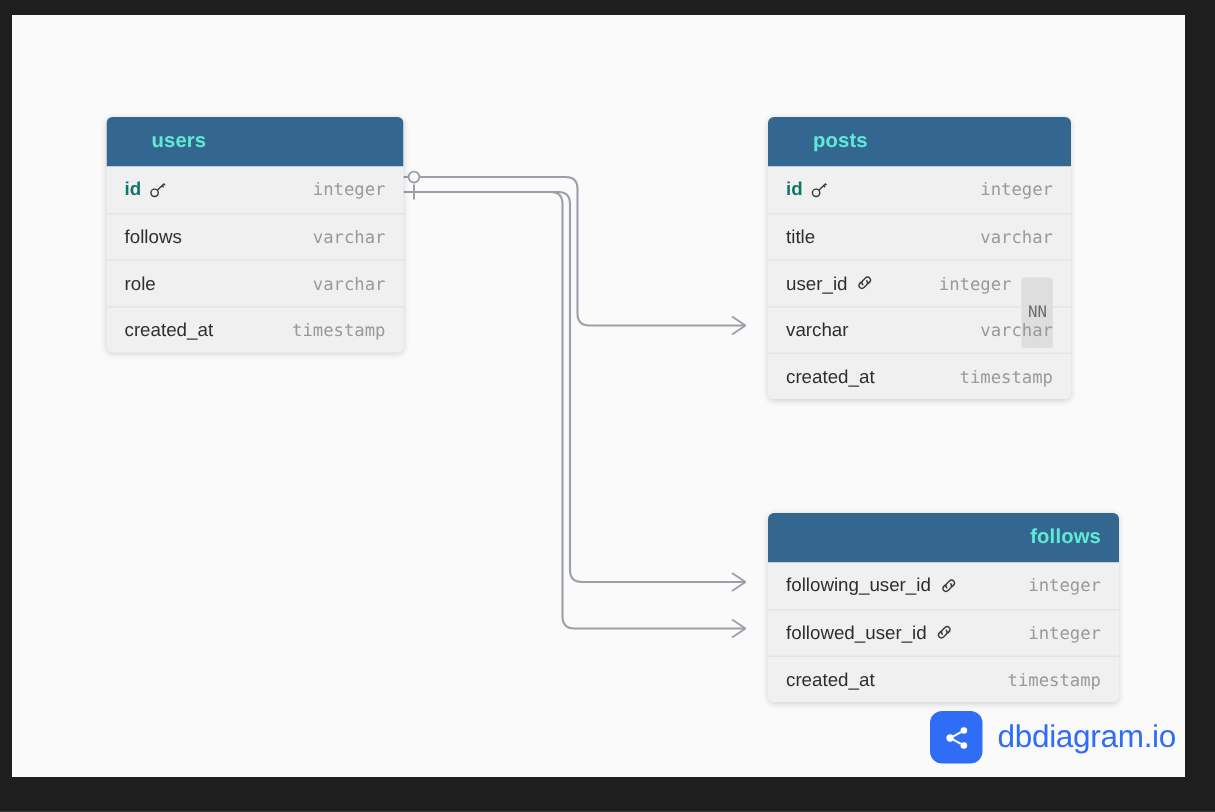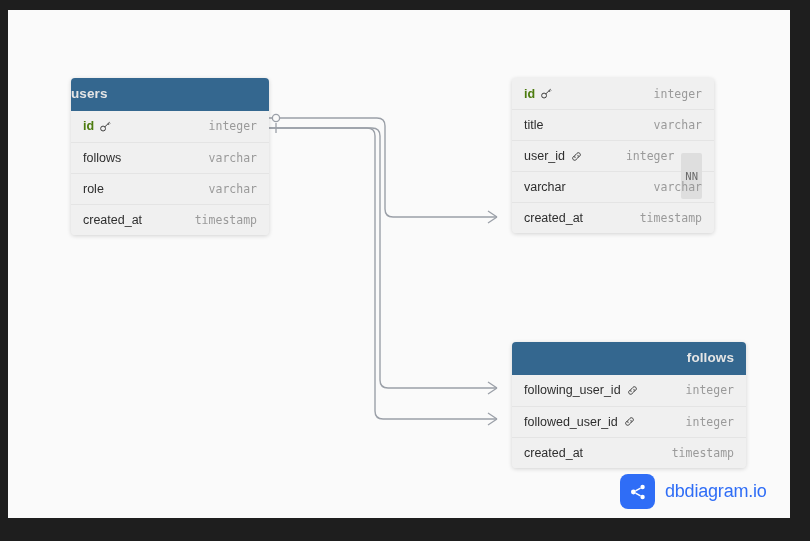--- a/index.html
+++ b/index.html
@@ -39,24 +39,24 @@
 
   .table-card {
     position: absolute;
     border-radius: 4px;
     box-shadow: 0 1px 4px rgba(0,0,0,0.16);
     background: #f0f0f0;
     overflow: hidden;
   }
   .table-header {
     background: #34678f;
-    color: #e5e5e5;
+    color: #5eead4;
     font-size: 13.5px;
     font-weight: bold;
-    padding: 9px 12px 10px 0;
+    padding: 9px 12px 10px 30px;
     letter-spacing: 0.1px;
     line-height: 1;
   }
   .table-rows {
     display: block;
     background: #f0f0f0;
   }
   .field-row {
     display: flex;
     align-items: center;
@@ -68,21 +68,21 @@
   }
   .field-row:first-child { border-top: none; }
   .field-left {
     display: flex;
     align-items: center;
     gap: 5px;
     font-size: 12.5px;
     color: #2e2e2e;
     white-space: nowrap;
   }
-  .field-left.pk .fname { font-weight: bold; color: #4d7c0f; }
+  .field-left.pk .fname { font-weight: bold; color: #0f766e; }
   .field-right {
     display: flex;
     align-items: center;
     gap: 7px;
     font-family: "DejaVu Sans Mono", monospace;
     font-size: 11.5px;
     color: #9a9a9a;
     white-space: nowrap;
   }
   .badge-nn {
@@ -106,21 +106,21 @@
     left: 612px;
     top: 464px;
   }
   #logo .logo-mark {
     width: 35px; height: 35px;
     border-radius: 8px;
     background: #2f6df6;
     display: flex; align-items: center; justify-content: center;
   }
   #logo .logo-text {
-    font-size: 18px;
+    font-size: 21px;
     color: #2f6df6;
     letter-spacing: -0.2px;
   }
 </style>
 </head>
 <body>
 
 <div id="app">
   <div id="canvas">
 
@@ -184,20 +184,21 @@
             <span class="fname">created_at</span>
           </span>
           <span class="field-right">
             <span>timestamp</span>
           </span>
         </div>
       </div>
     </div>
 
     <div class="table-card" style="left:504px; top:68px; width:202px;">
+      <div class="table-header">posts</div>
       <div class="table-rows">
         <div class="field-row">
           <span class="field-left pk">
             <span class="fname">id</span>
             <span class="ficon">
                 <svg width="13" height="13" viewBox="0 0 16 16">
                   <g fill="none" stroke="#3a3a3a" stroke-width="1.2">
                     <circle cx="5" cy="10.5" r="3"></circle>
                     <path d="M7.2,8.4 L13,2.8 M11,4.6 L12.4,6 M12.5,3.2 L13.6,4.3"></path>
                   </g>

